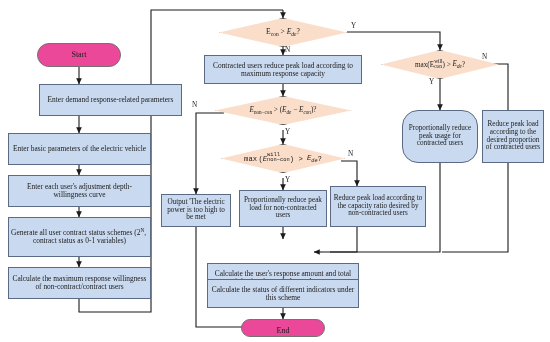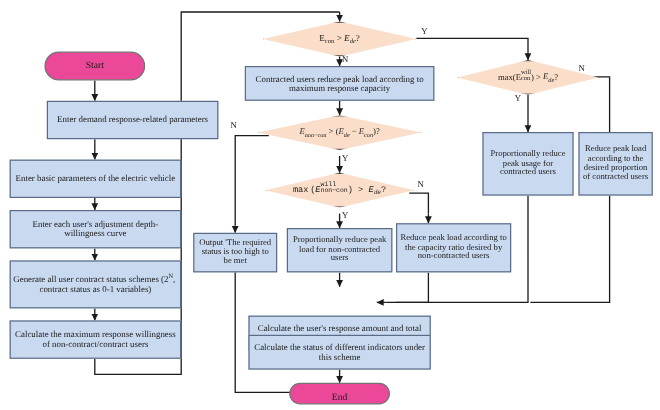--- a/index.html
+++ b/index.html
@@ -143,21 +143,21 @@
     <span class="dshape"></span>
     <span class="dlabel"><span class="it">E</span><sub>non−con</sub> &gt; (<span class="it">E<sub>de</sub></span> − <span class="it">E<sub>con</sub></span>)?</span>
   </div>
 
   <div class="node dec" style="left:221px;top:144px;width:124px;height:29px;font-size:7.2px;font-family:Liberation Mono, monospace;">
     <span class="dshape"></span>
     <span class="dlabel">max (<span class="it">E</span><span class="stack"><span class="su">will</span><span class="sd">non−con</span></span>) &gt; <span class="it">E<sub>de</sub></span>?</span>
   </div>
 
   <div class="node proc" style="left:161px;top:194px;width:70px;height:33px;font-size:7.2px;">
-    <span>Output 'The required status is too high to be met</span>
+    <span>Output 'The electric power is too high to be met</span>
   </div>
 
   <div class="node proc" style="left:239px;top:190px;width:88px;height:37px;font-size:7.2px;">
     <span>Proportionally reduce peak load for non-contracted users</span>
   </div>
 
   <div class="node proc" style="left:330px;top:186px;width:96px;height:41px;font-size:7.2px;">
     <span>Reduce peak load according to the capacity ratio desired by non-contracted users</span>
   </div>
 
@@ -171,21 +171,21 @@
 
   <div class="node term" style="left:241px;top:319px;width:84px;height:18px;font-size:8px;align-items:flex-end;">
     <span>End</span>
   </div>
 
   <div class="node dec" style="left:381px;top:50px;width:118px;height:29px;font-size:7.2px;">
     <span class="dshape"></span>
     <span class="dlabel">max(E<span class="stack"><span class="su">will</span><span class="sd">con</span></span>) &gt; <span class="it">E<sub>de</sub></span>?</span>
   </div>
 
-  <div class="node proc" style="left:402px;top:110px;width:76px;height:53px;font-size:7.2px;">
+  <div class="node proc" style="left:402px;top:110px;width:76px;height:53px;font-size:7.2px;border-radius:16px;">
     <span>Proportionally reduce peak usage for contracted users</span>
   </div>
 
   <div class="node proc" style="left:482px;top:110px;width:62px;height:53px;font-size:7.2px;">
     <span>Reduce peak load according to the desired proportion of contracted users</span>
   </div>
 
   <span class="lbl" style="left:351px;top:22px;">Y</span>
   <span class="lbl" style="left:285px;top:46px;">N</span>
   <span class="lbl" style="left:192px;top:101px;">N</span>

